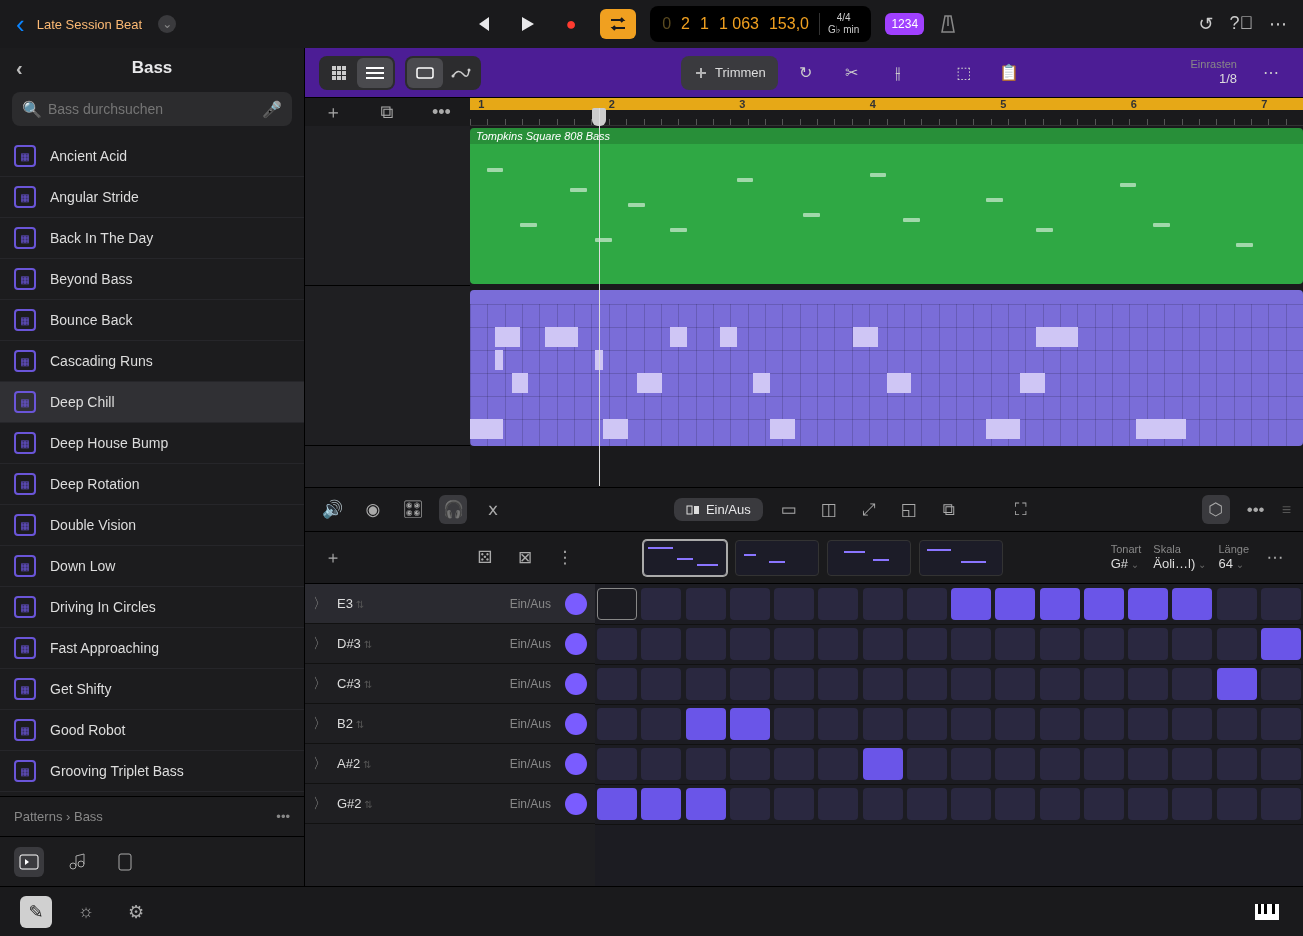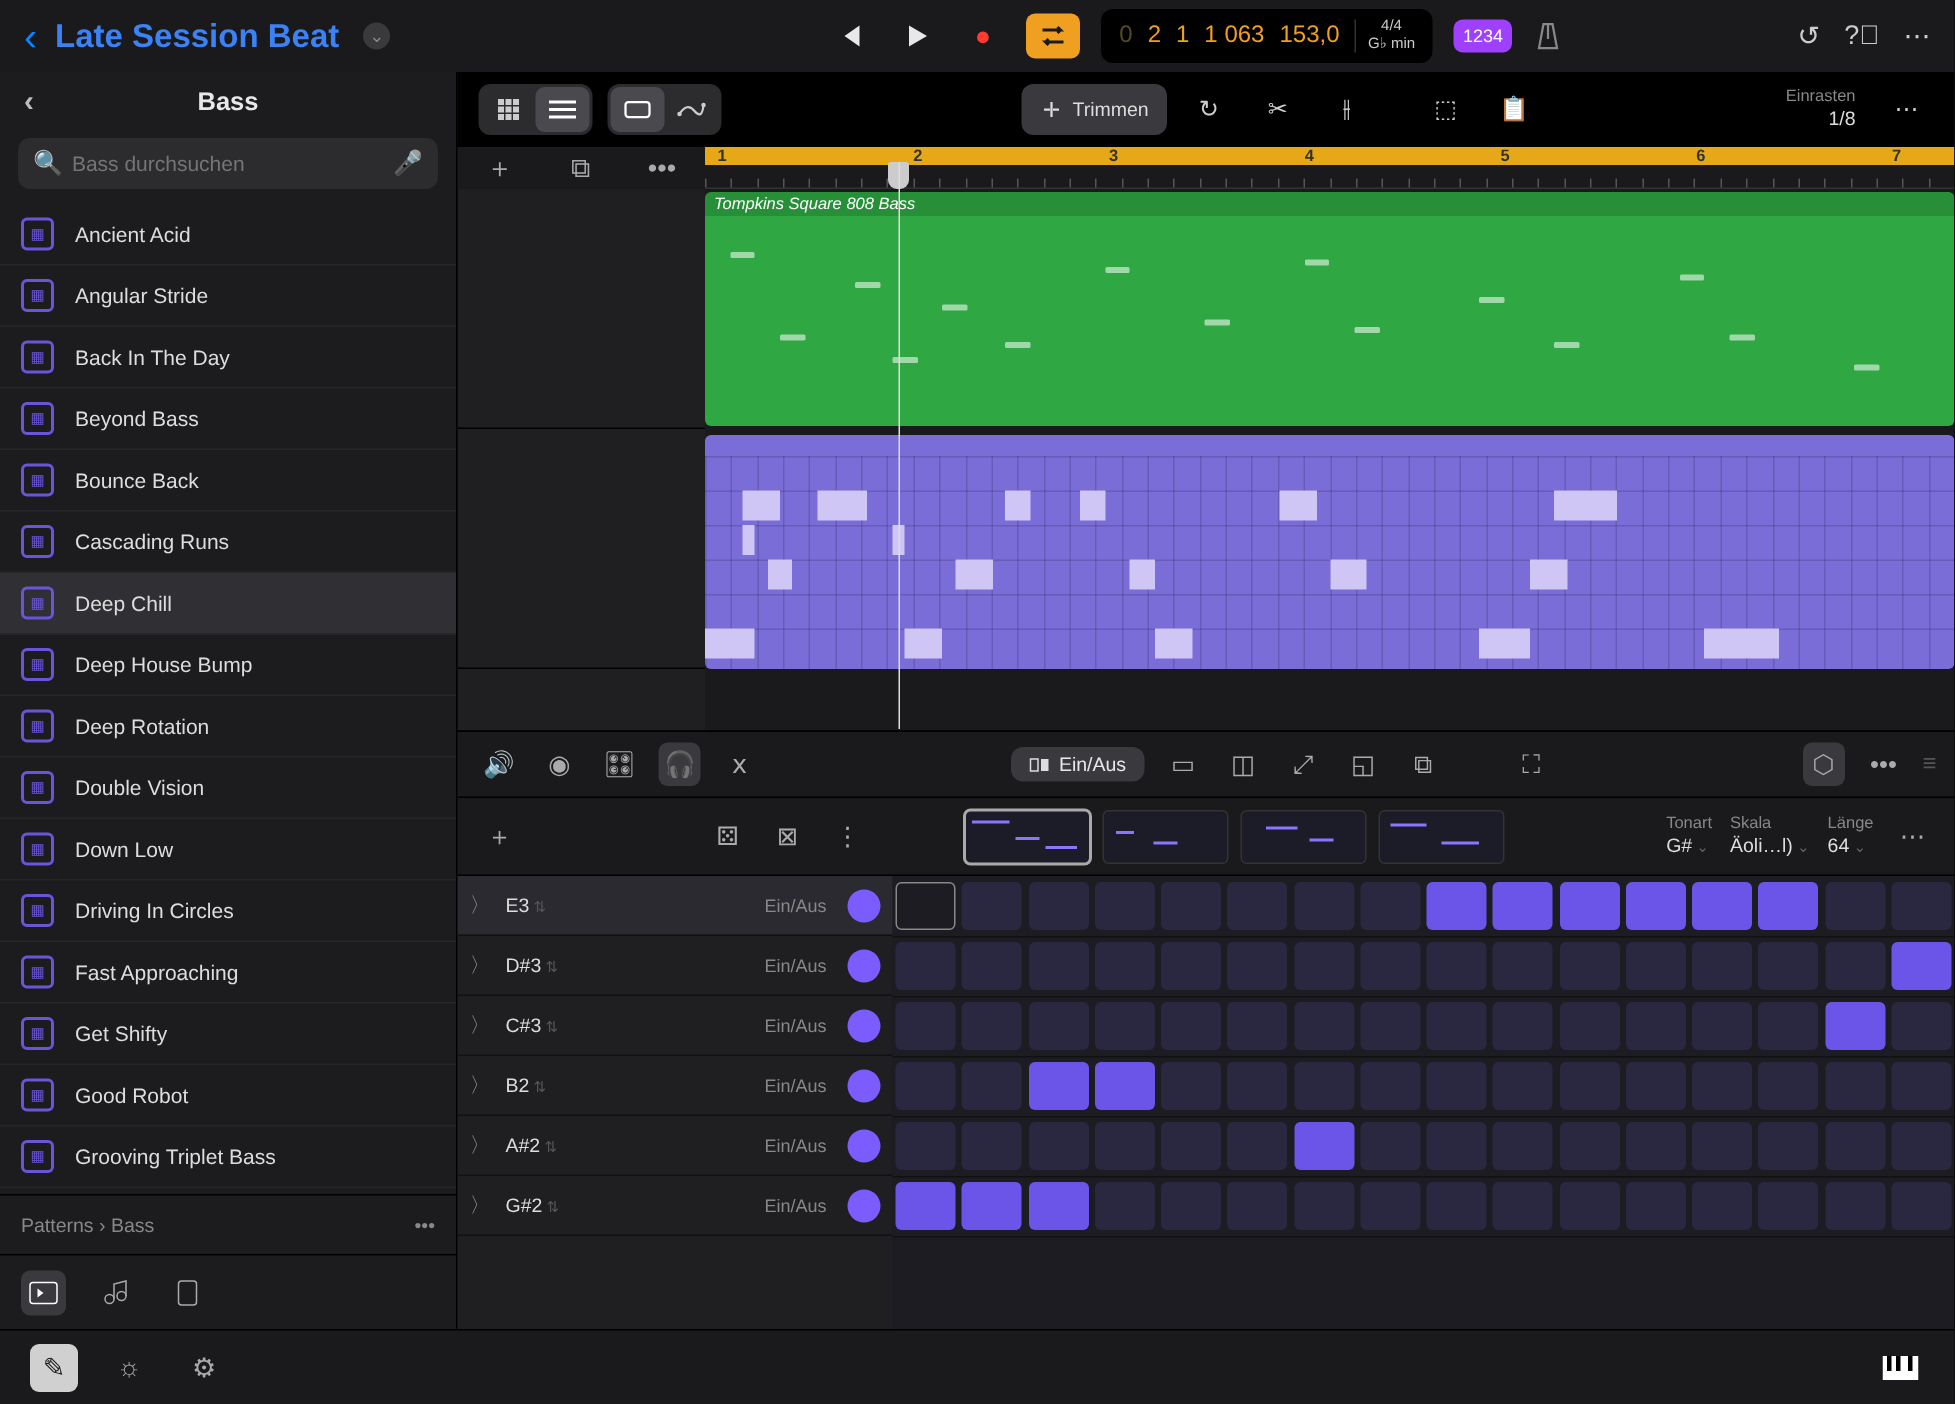--- a/index.html
+++ b/index.html
@@ -1,21 +1,21 @@
 <!DOCTYPE html>
 <html><head>
 <meta charset="utf-8">
 <style>
 * { box-sizing: border-box; margin: 0; padding: 0; font-family: -apple-system, BlinkMacSystemFont, "Segoe UI", sans-serif; }
 body { background: #1a1a1c; color: #e8e8ea; width: 1303px; height: 936px; overflow: hidden; display: flex; flex-direction: column; }
 
 
 .top-bar { height: 48px; display: flex; align-items: center; padding: 0 16px; gap: 12px; background: #1a1a1c; }
 .back-chevron { color: #0a84ff; font-size: 26px; cursor: pointer; }
-.project-title { color: #3b82f6; font-size: 22px; font-weight: 700; }
+.project-title { color: #fdba74; font-size: 13px; font-weight: 400; }
 .title-chev { color: #888; font-size: 12px; margin-left: 4px; background: #3a3a3d; border-radius:50%; width:18px; height:18px; display:inline-flex; align-items:center; justify-content:center; }
 .transport-group { display: flex; align-items: center; gap: 14px; margin-left: 280px; }
 .tb-btn { width: 30px; height: 30px; display:flex; align-items:center; justify-content:center; cursor:pointer; color:#e8e8ea; font-size:15px; }
 .tb-btn.rec { color:#ff3b30; font-size:18px; }
 .tb-btn.cycle { background:#f0a020; border-radius:6px; color:#1a1a1c; width:36px; }
 .lcd { background:#000; border-radius:8px; padding:4px 12px; display:flex; align-items:center; gap:10px; height:36px; }
 .lcd-num { color:#f0a020; font-size:16px; font-weight:500; font-variant-numeric:tabular-nums; }
 .lcd-num.dim { color:#5a4a20; }
 .lcd-sig { display:flex; flex-direction:column; align-items:center; font-size:10px; color:#ccc; line-height:1; gap:2px; border-left:1px solid #333; padding-left:8px;}
 .count-in { background:#a040ff; color:#fff; font-size:12px; padding:4px 6px; border-radius:6px; }
@@ -38,21 +38,21 @@
 .pl-row { display:flex; align-items:center; height:41px; padding:0 14px; gap:14px; border-bottom:1px solid #26262a; cursor:pointer; font-size:14px; color:#ddd; }
 .pl-row.sel { background:#303034; }
 .pl-icon { width:22px; height:22px; border-radius:4px; border:2px solid #6a55d8; display:flex; align-items:center; justify-content:center; font-size:10px; color:#6a55d8; }
 .sb-breadcrumb { height:40px; display:flex; align-items:center; padding:0 14px; font-size:13px; color:#888; justify-content:space-between; border-top:1px solid #000;}
 .sb-breadcrumb .dots{cursor:pointer;}
 .sb-bottom { height:50px; display:flex; align-items:center; gap:18px; padding:0 14px; border-top:1px solid #000; }
 .sb-bb { width:30px; height:30px; display:flex; align-items:center; justify-content:center; color:#aaa; cursor:pointer; border-radius:6px;}
 .sb-bb.active { background:#3a3a3e; color:#fff;}
 
 
-.main { flex:1; display:flex; flex-direction:column; background:#000000; }
+.main { flex:1; display:flex; flex-direction:column; background:#4c1d95; }
 
 
 .sec-tb { height:50px; display:flex; align-items:center; padding:0 14px; gap:10px; border-bottom:1px solid #000; }
 .seg { background:#2c2c2e; border-radius:8px; display:flex; padding:2px; }
 .seg-btn { width:36px; height:30px; display:flex; align-items:center; justify-content:center; cursor:pointer; border-radius:6px; color:#ccc; font-size:15px;}
 .seg-btn.active { background:#4a4a4e; color:#fff;}
 .trim-chip { background:#3a3a3e; border-radius:8px; height:34px; display:flex; align-items:center; gap:6px; padding:0 12px; font-size:13px; color:#ddd; cursor:pointer;}
 .icon-btn { width:36px; height:34px; display:flex; align-items:center; justify-content:center; color:#ccc; cursor:pointer; font-size:16px;}
 .snap { margin-left:auto; display:flex; flex-direction:column; align-items:flex-end; font-size:11px; color:#888; line-height:1.2; margin-right:6px;}
 .snap .val{color:#ddd; font-size:13px;}

